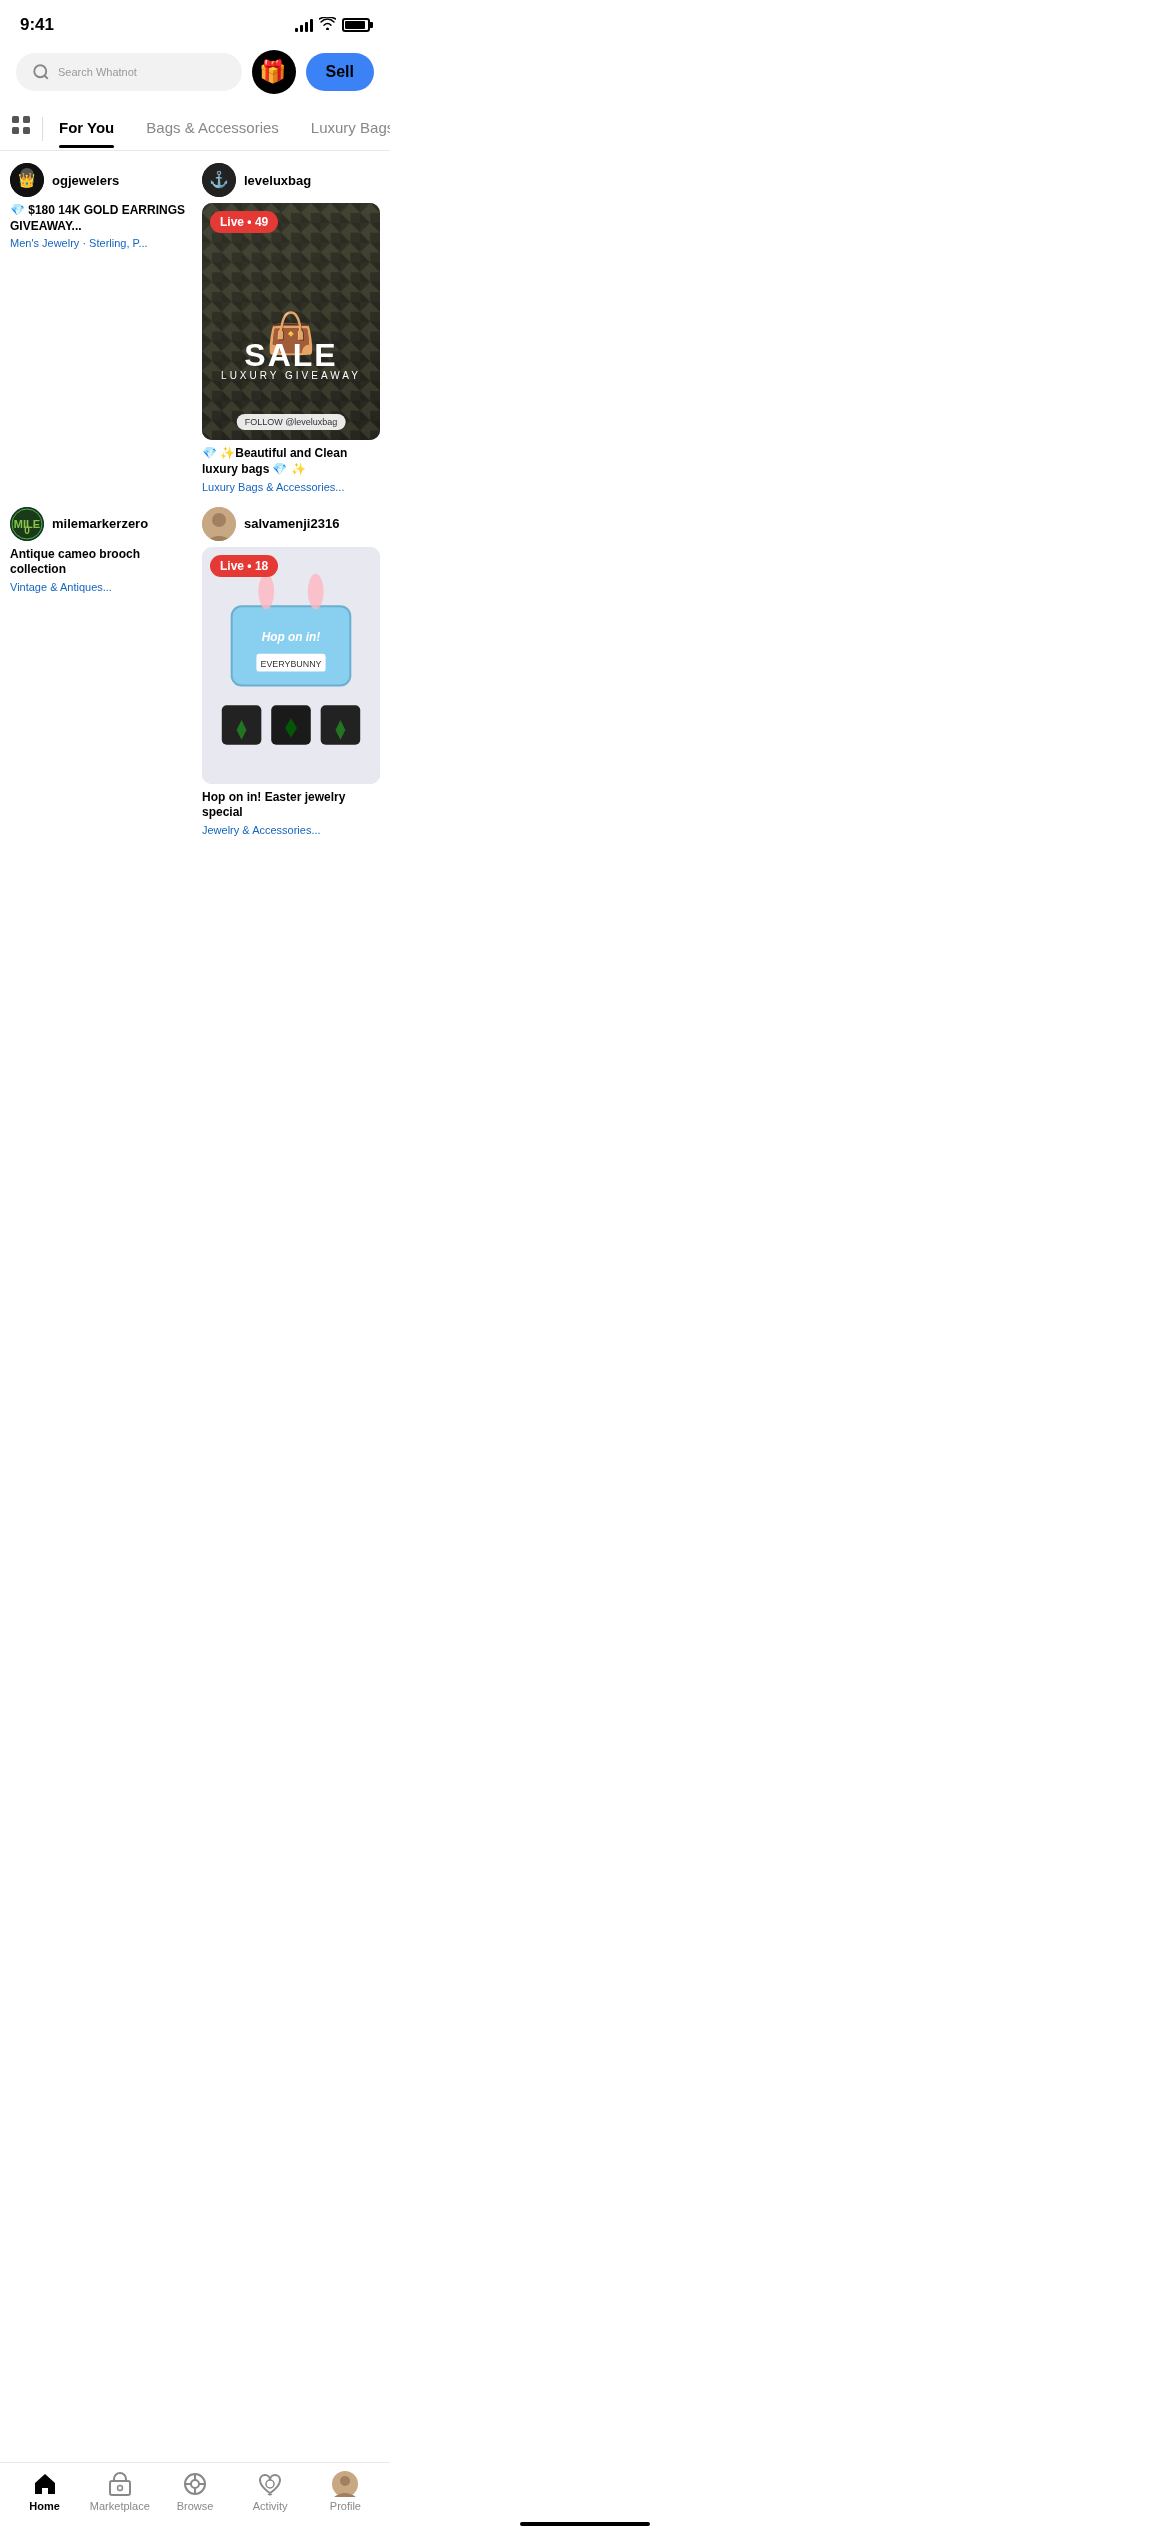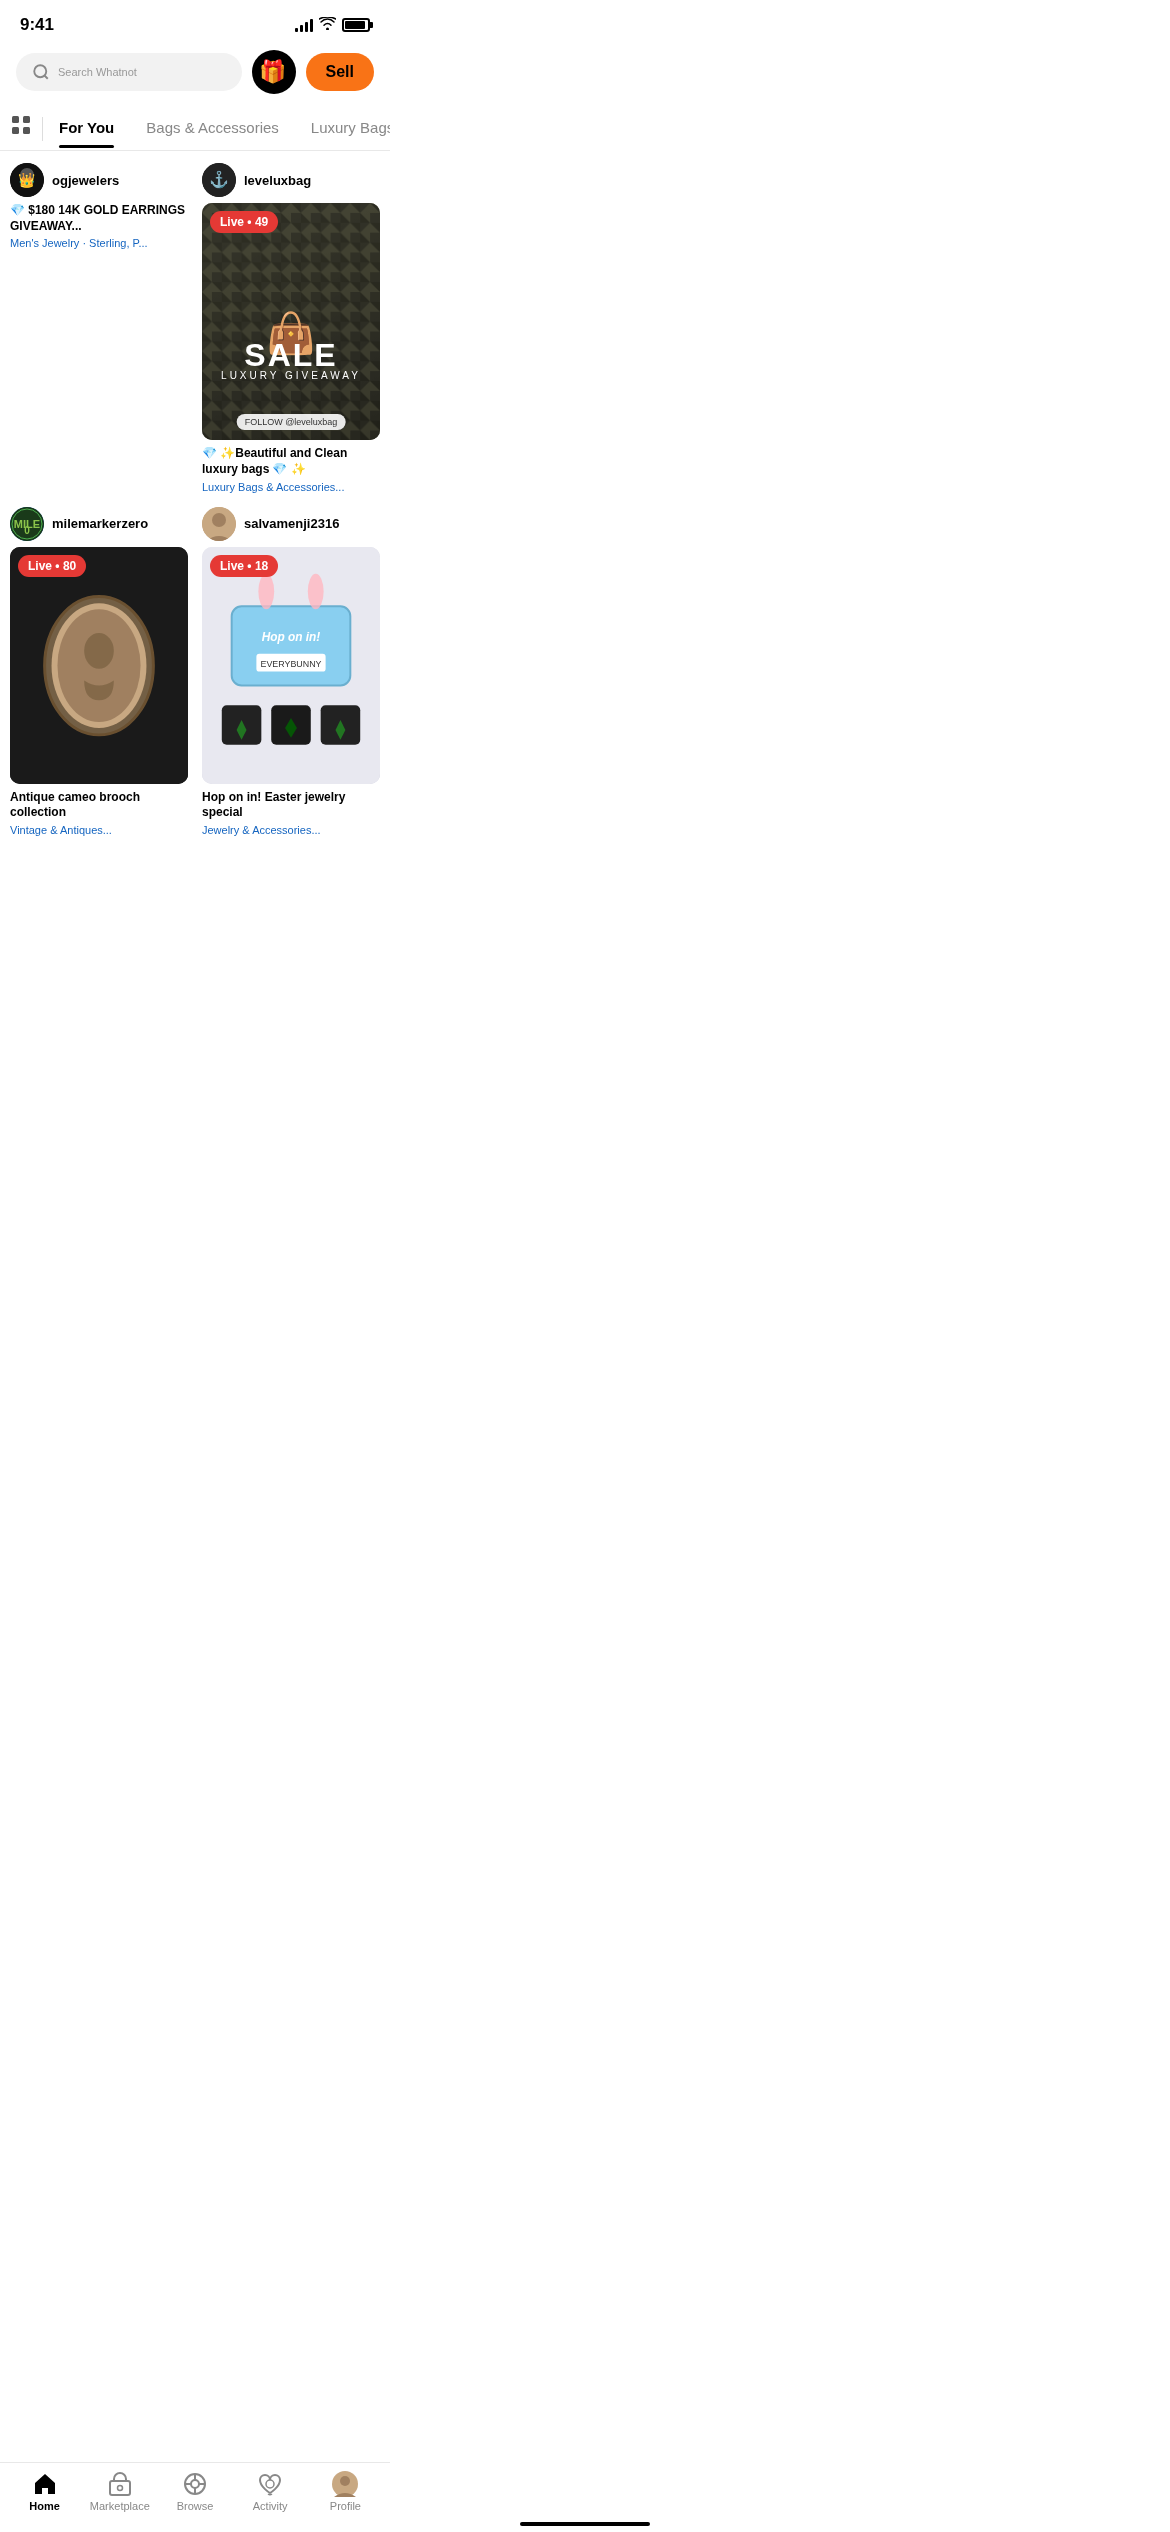--- a/index.html
+++ b/index.html
@@ -109,21 +109,21 @@
       border-radius: 50%;
       display: flex;
       align-items: center;
       justify-content: center;
       flex-shrink: 0;
     }
     .gift-icon {
       font-size: 22px;
     }
     .sell-btn {
-      background: #f97316;
+      background: #3b82f6;
       border-radius: 22px;
       padding: 10px 20px;
       font-size: 16px;
       font-weight: 700;
       color: #000;
       border: none;
       cursor: pointer;
       flex-shrink: 0;
     }
 
@@ -515,35 +515,20 @@
       <div class="avatar avatar-milemarkerzero">
         <svg width="34" height="34" viewBox="0 0 34 34">
           <circle cx="17" cy="17" r="17" fill="#1a3a1a"></circle>
           <text x="17" y="21" text-anchor="middle" fill="#8BC34A" font-size="11" font-weight="bold">MILE</text>
           <circle cx="17" cy="17" r="15" fill="none" stroke="#4CAF50" stroke-width="1"></circle>
           <text x="17" y="27" text-anchor="middle" fill="#8BC34A" font-size="10">0</text>
         </svg>
       </div>
       <span class="username">milemarkerzero</span>
     </div>
-    <div class="card-image-wrapper img-milemarkerzero">
-      <div class="live-badge">Live • 80</div>
-      <svg width="100%" height="100%" viewBox="0 0 180 240" style="position:absolute;top:0;left:0;">
-        <rect width="180" height="240" fill="#1a1a1a"></rect>
-
-        <ellipse cx="90" cy="120" rx="55" ry="70" fill="#8a7050" opacity="0.8"></ellipse>
-        <ellipse cx="90" cy="120" rx="48" ry="63" fill="#c8a882"></ellipse>
-        <ellipse cx="90" cy="120" rx="42" ry="57" fill="#a08060"></ellipse>
-
-        <ellipse cx="90" cy="120" rx="55" ry="70" fill="none" stroke="#6a5030" stroke-width="3"></ellipse>
-
-        <ellipse cx="90" cy="105" rx="15" ry="18" fill="#786040" opacity="0.7"></ellipse>
-        <path d="M75 135 Q90 145 105 135 Q105 155 90 155 Q75 155 75 135Z" fill="#786040" opacity="0.7"></path>
-      </svg>
-    </div>
     <div class="card-desc">Antique cameo brooch collection</div>
     <div class="card-category">Vintage &amp; Antiques...</div>
   </div>
 
   <div class="live-card">
     <div class="card-header">
       <div class="avatar avatar-salvamenji">
         <svg width="34" height="34" viewBox="0 0 34 34">
           <circle cx="17" cy="17" r="17" fill="#c8a882"></circle>
           <circle cx="17" cy="13" r="7" fill="#a08060"></circle>

